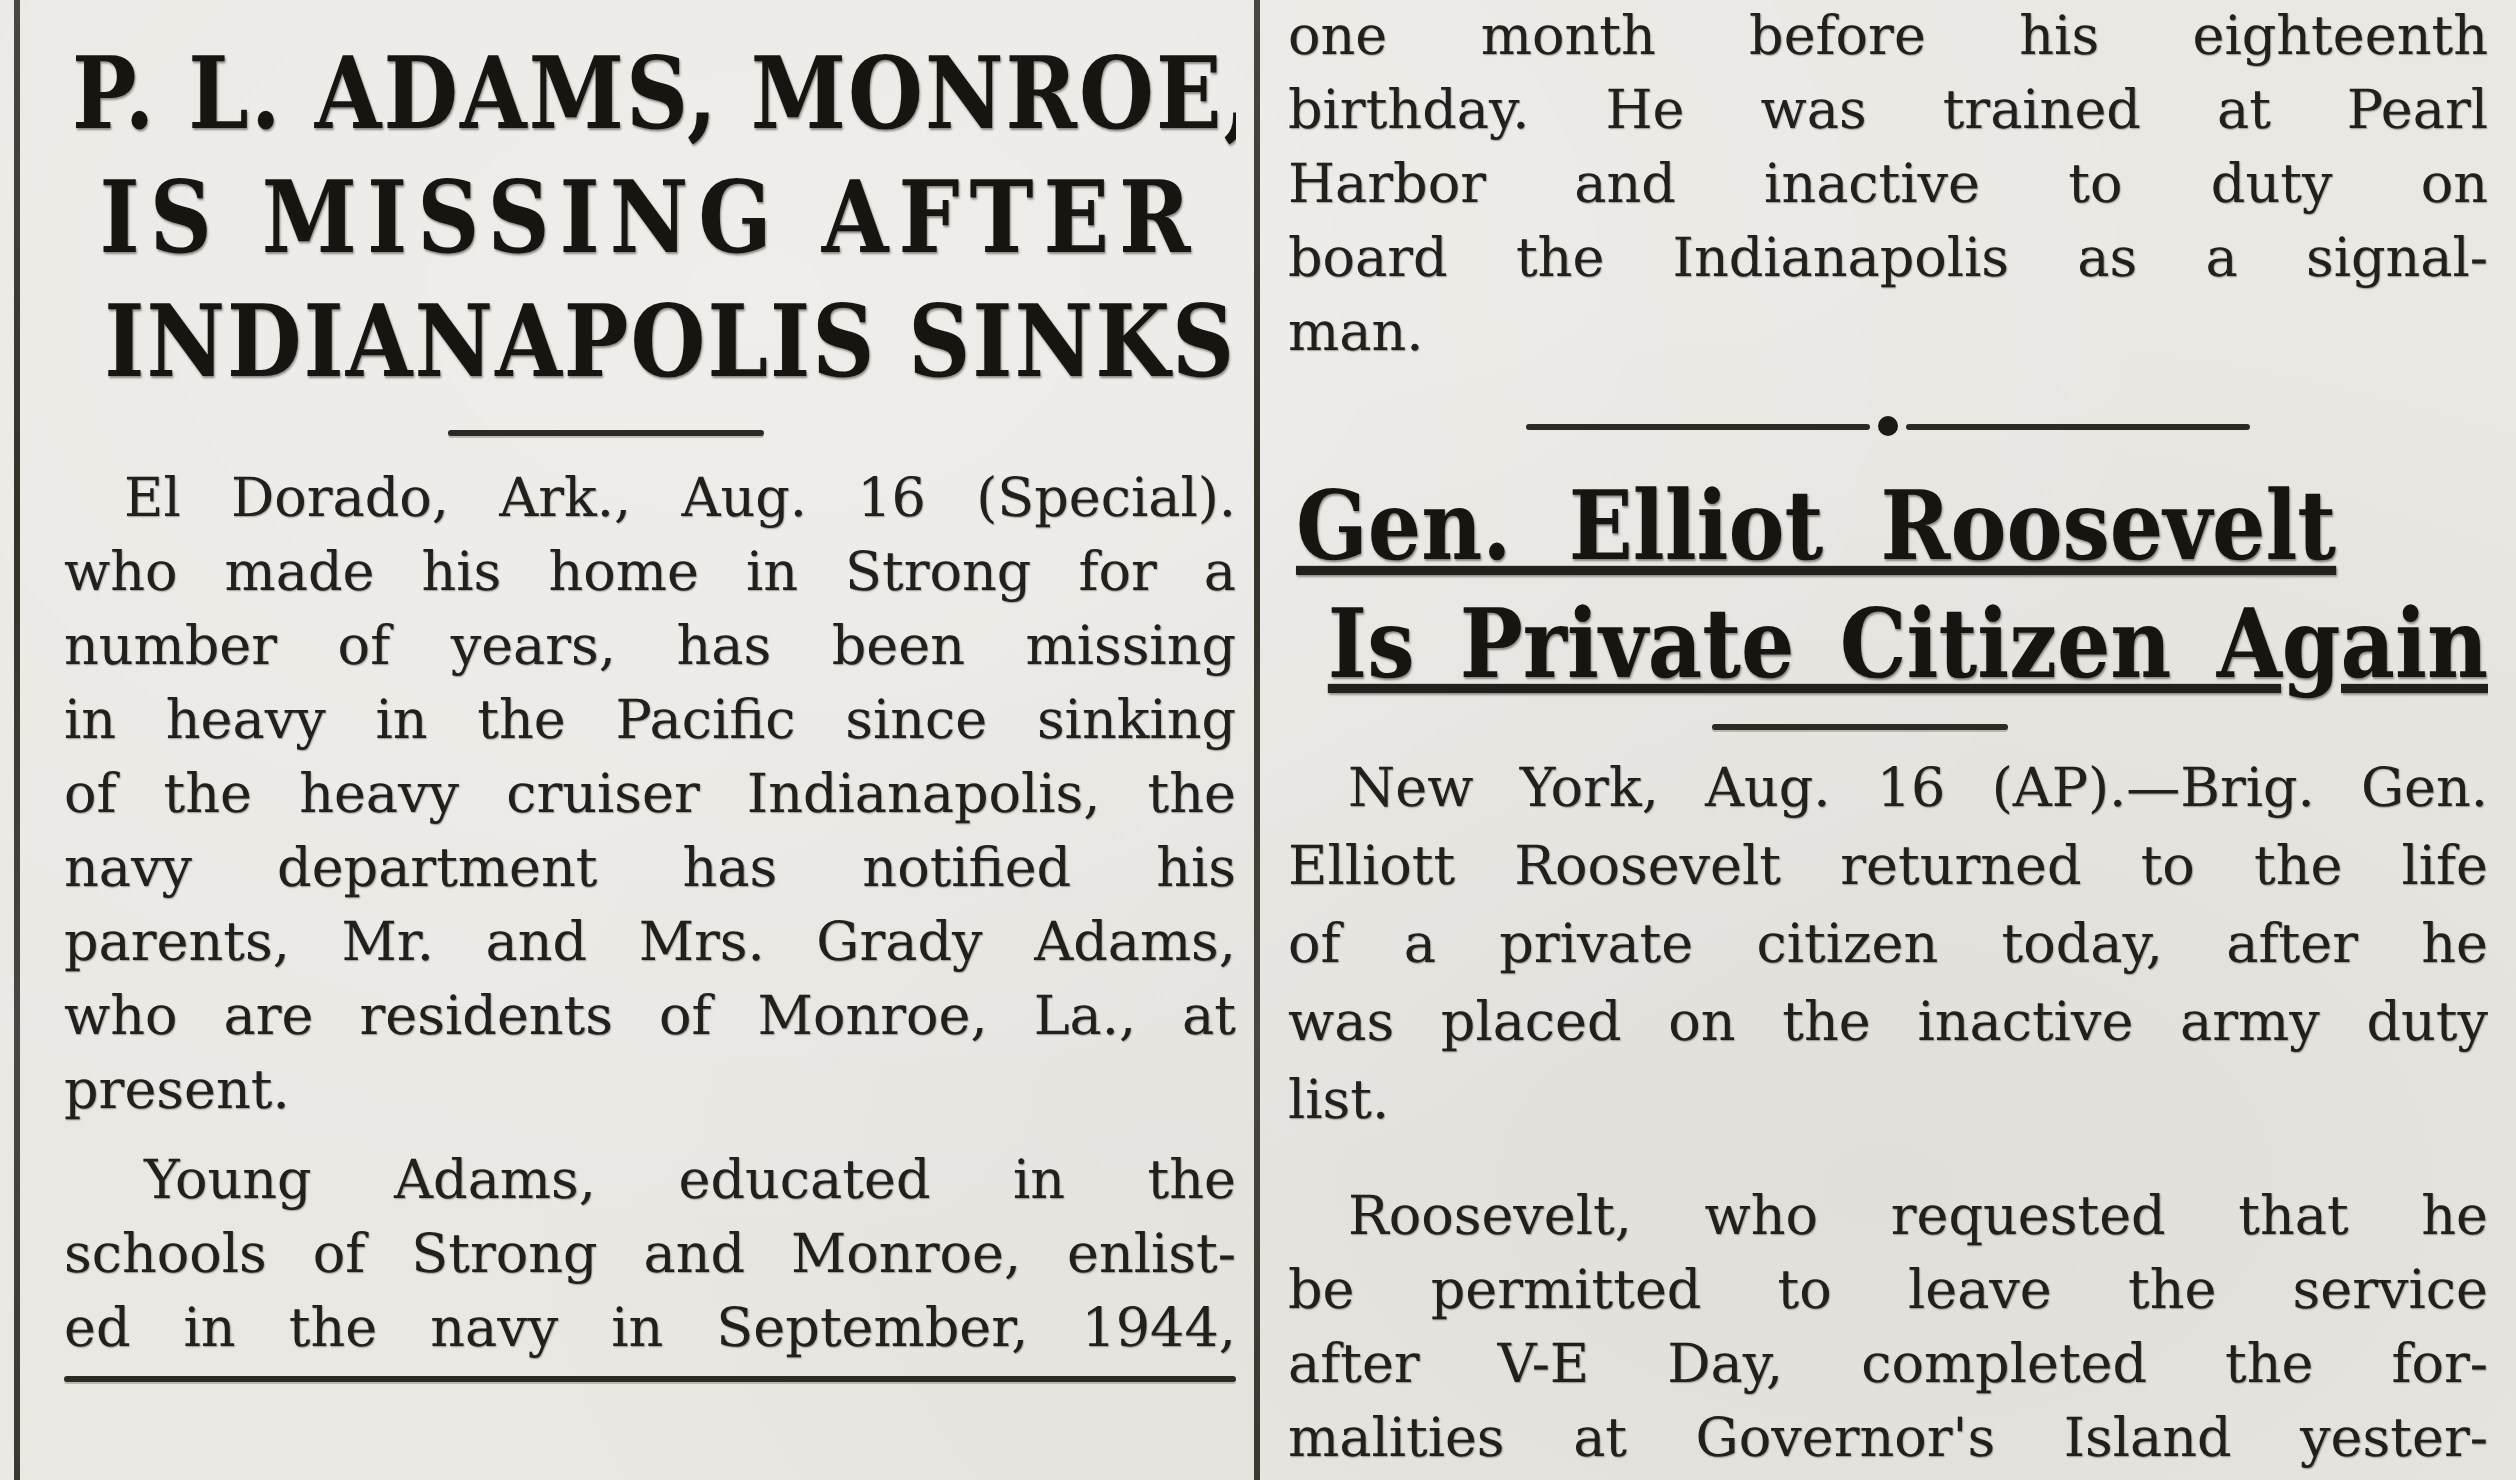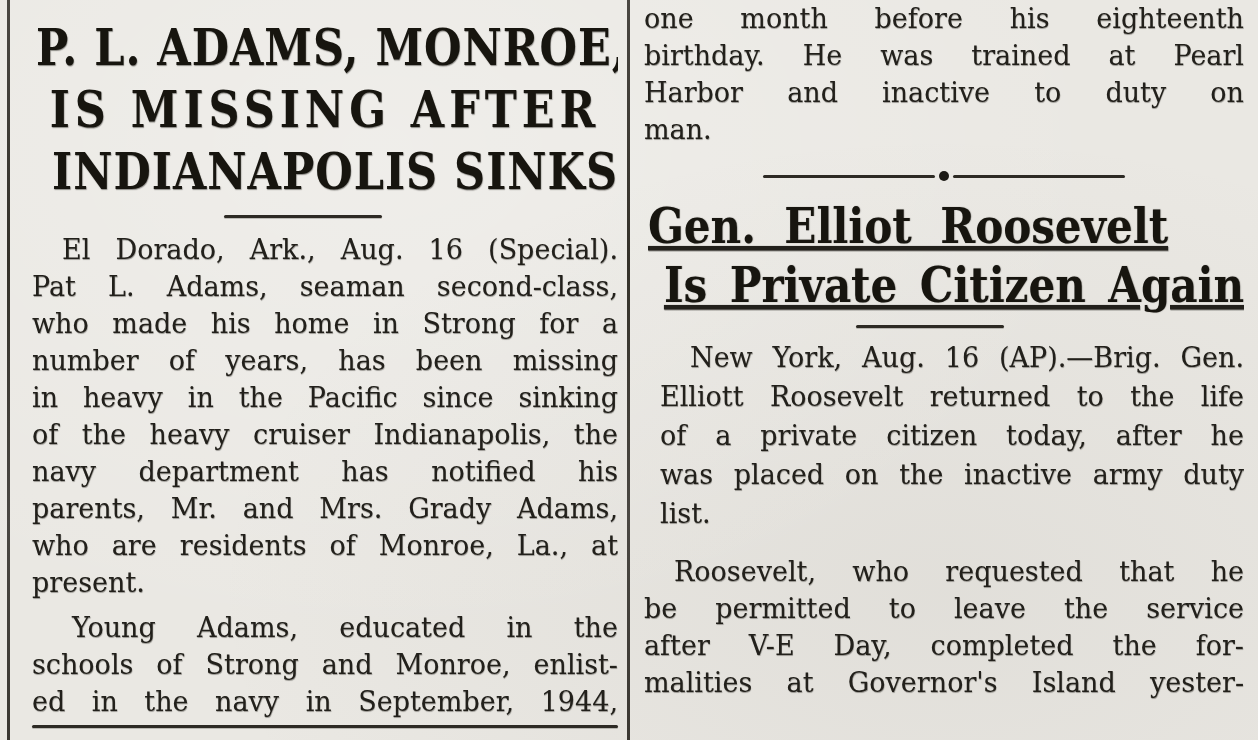--- a/index.html
+++ b/index.html
@@ -69,41 +69,40 @@
   #l-bottom-rule { width: 100%; height: 3px; margin-top: 5px; }
 
   .dotrule { display: flex; align-items: center; width: 362px; margin: 23px auto 11px auto; }
   .dotrule .seg { flex: 1; height: 3px; background: #2d2a24; border-radius: 2px; }
   .dotrule .dot { width: 10px; height: 10px; background: #1c1a15; border-radius: 50%; margin: 0 4px; }
 
   .spacer8  { height: 8px; }
   .spacer20 { height: 20px; }
 
   
-  #r-para1.para { line-height: 39px; margin-left: 16px; }
+  #r-para1.para { line-height: 39px; }
   #r-para1.para .jl { height: 39px; }
 </style>
 </head>
 <body>
 
 <div class="vrule" id="edge-rule"></div>
 <div class="vrule" id="column-rule"></div>
 
 <div class="col" id="left-col">
   <div class="lhead">
       <div class="hl">P. L. ADAMS, MONROE,</div>
       <div class="hl">IS MISSING AFTER</div>
       <div class="hl">INDIANAPOLIS SINKS</div>
     </div>
 
   <div class="hrule" id="lh-divider"></div>
 
   <div class="para indent endshort">
       <div class="jl">El Dorado, Ark., Aug. 16 (Special).</div>
-      <div class="jl">Pat L. Adams, seaman second-class,</div>
       <div class="jl">who made his home in Strong for a</div>
       <div class="jl">number of years, has been missing</div>
       <div class="jl">in heavy in the Pacific since sinking</div>
       <div class="jl">of the heavy cruiser Indianapolis, the</div>
       <div class="jl">navy department has notified his</div>
       <div class="jl">parents, Mr. and Mrs. Grady Adams,</div>
       <div class="jl">who are residents of Monroe, La., at</div>
       <div class="jl">present.</div>
     </div>
 
@@ -116,20 +115,21 @@
     </div>
 
   <div class="hrule" id="l-bottom-rule"></div>
 </div>
 
 <div class="col" id="right-col">
   <div class="para endshort" id="r-continuation">
       <div class="jl">one month before his eighteenth</div>
       <div class="jl">birthday. He was trained at Pearl</div>
       <div class="jl">Harbor and inactive to duty on</div>
+      <div class="jl">board the Indianapolis as a signal-</div>
       <div class="jl">man.</div>
     </div>
 
   <div class="dotrule">
     <span class="seg"></span>
     <span class="dot"></span>
     <span class="seg"></span>
   </div>
 
   <div class="rhead">

